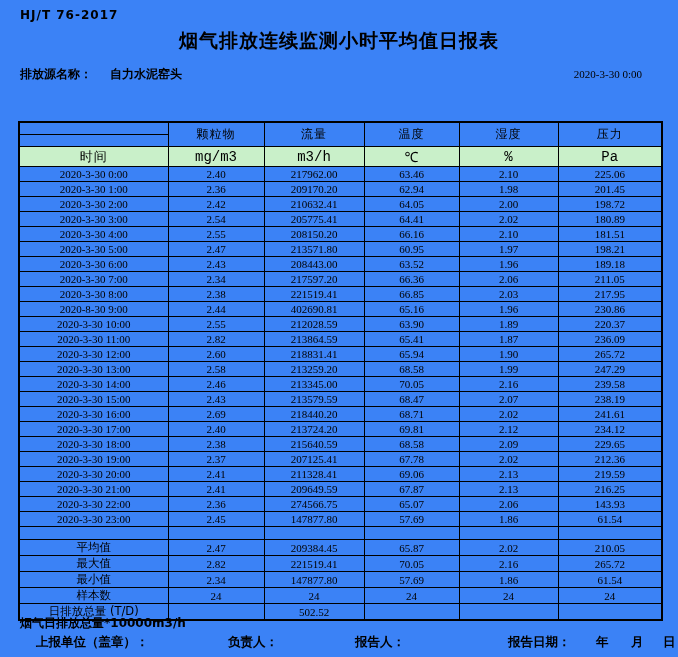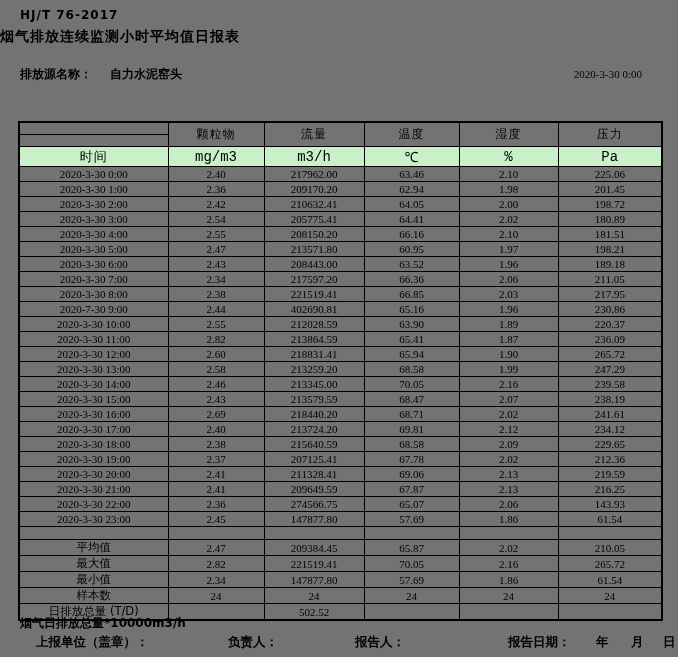--- a/index.html
+++ b/index.html
@@ -1,26 +1,26 @@
 <!DOCTYPE html>
 <html><head>
 <meta charset="utf-8">
 <style>
   html,body{margin:0;padding:0;background:#fff;}
   .page{
-    position:relative;width:678px;height:657px;background:#737373;
+    position:relative;width:678px;height:657px;background:#3b82f6;
     font-family:"DejaVu Sans",sans-serif;color:#000;overflow:hidden;
   }
   .doc-standard{
     position:absolute;top:8px;left:20px;
     font-size:12px;font-weight:bold;letter-spacing:1px;
   }
   .doc-title{
     position:absolute;top:28px;left:0;width:100%;
-    text-align:left;font-size:14px;font-weight:bold;letter-spacing:1px;
+    text-align:center;font-size:19px;font-weight:bold;letter-spacing:1px;
   }
   .source-line{position:absolute;top:66px;left:20px;font-size:12px;font-weight:bold;}
   .source-name{margin-left:18px;}
   .report-datetime{
     position:absolute;top:68px;right:36px;font-size:11px;
     font-family:"Liberation Serif","DejaVu Serif",serif;
   }
   table.report{
     position:absolute;left:18px;top:121px;
     border-collapse:collapse;table-layout:fixed;
@@ -167,21 +167,21 @@
         </tr>
         <tr class="data-row">
           <td>2020-3-30 8:00</td>
           <td>2.38</td>
           <td>221519.41</td>
           <td>66.85</td>
           <td>2.03</td>
           <td>217.95</td>
         </tr>
         <tr class="data-row">
-          <td>2020-7-30 9:00</td>
+          <td>2020-8-30 9:00</td>
           <td>2.44</td>
           <td>402690.81</td>
           <td>65.16</td>
           <td>1.96</td>
           <td>230.86</td>
         </tr>
         <tr class="data-row">
           <td>2020-3-30 10:00</td>
           <td>2.55</td>
           <td>212028.59</td>

